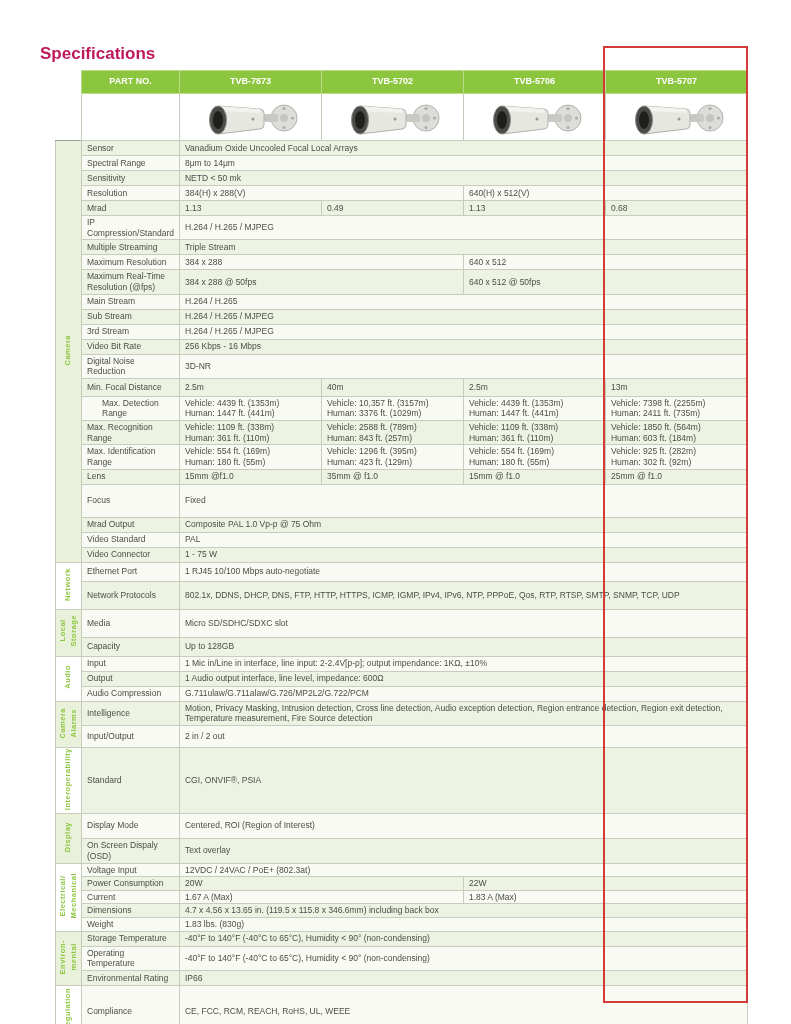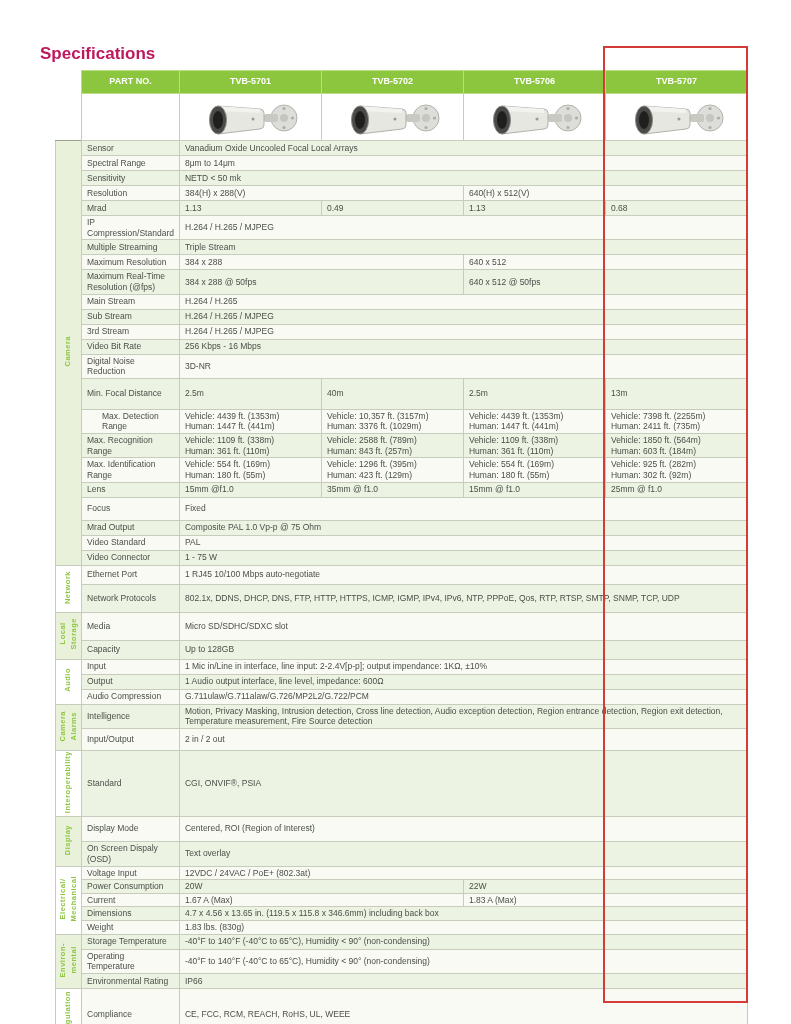--- a/index.html
+++ b/index.html
@@ -35,21 +35,21 @@
         <col class="c-lbl">
       <col class="c-data">
         <col class="c-data">
         <col class="c-data">
         <col class="c-data">
     </colgroup>
     <tbody id="spec-body">
         <tr>
           <td class="gap"></td>
           <td class="hd">PART NO.</td>
-          <td class="hd">TVB-5701</td>
+          <td class="hd">TVB-7873</td>
           <td class="hd">TVB-5702</td>
           <td class="hd">TVB-5706</td>
           <td class="hd">TVB-5707</td>
         </tr>
         <tr>
           <td class="gap"></td>
           <td class="imgcell"></td>
           <td class="imgcell">
     <svg class="cam" width="104" height="42" viewBox="0 0 104 42">
       <circle cx="86" cy="20" r="13" fill="#dddddA" stroke="#b2b2ad" stroke-width="1"></circle>
@@ -172,21 +172,21 @@
         </tr>
         <tr class="even">
           <td class="lbl zeb" style="height: 15px;">Video Bit Rate</td>
           <td class="val zeb" colspan="4">256 Kbps - 16 Mbps</td>
         </tr>
         <tr class="odd">
           <td class="lbl zeb" style="height: 15px;">Digital Noise Reduction</td>
           <td class="val zeb" colspan="4">3D-NR</td>
         </tr>
         <tr class="even">
-          <td class="lbl zeb" style="height: 31px;">Min. Focal Distance</td>
+          <td class="lbl zeb" style="height: 18px;">Min. Focal Distance</td>
           <td class="val zeb" colspan="1">2.5m</td>
           <td class="val zeb" colspan="1">40m</td>
           <td class="val zeb" colspan="1">2.5m</td>
           <td class="val zeb" colspan="1">13m</td>
         </tr>
         <tr class="odd">
           <td class="lbl zeb" style="height: 23px; padding-left: 20px;">Max. Detection Range</td>
           <td class="val zeb" colspan="1">Vehicle: 4439 ft. (1353m)
 Human: 1447 ft. (441m)</td>
           <td class="val zeb" colspan="1">Vehicle: 10,357 ft. (3157m)
@@ -219,21 +219,21 @@
 Human: 302 ft. (92m)</td>
         </tr>
         <tr class="even">
           <td class="lbl zeb" style="height: 15px;">Lens</td>
           <td class="val zeb" colspan="1">15mm @f1.0</td>
           <td class="val zeb" colspan="1">35mm @ f1.0</td>
           <td class="val zeb" colspan="1">15mm @ f1.0</td>
           <td class="val zeb" colspan="1">25mm @ f1.0</td>
         </tr>
         <tr class="odd">
-          <td class="lbl zeb" style="height: 23px;">Focus</td>
+          <td class="lbl zeb" style="height: 33px;">Focus</td>
           <td class="val zeb" colspan="4">Fixed</td>
         </tr>
         <tr class="even">
           <td class="lbl zeb" style="height: 15px;">Mrad Output</td>
           <td class="val zeb" colspan="4">Composite PAL 1.0 Vp-p @ 75 Ohm</td>
         </tr>
         <tr class="odd">
           <td class="lbl zeb" style="height: 15px;">Video Standard</td>
           <td class="val zeb" colspan="4">PAL</td>
         </tr>

